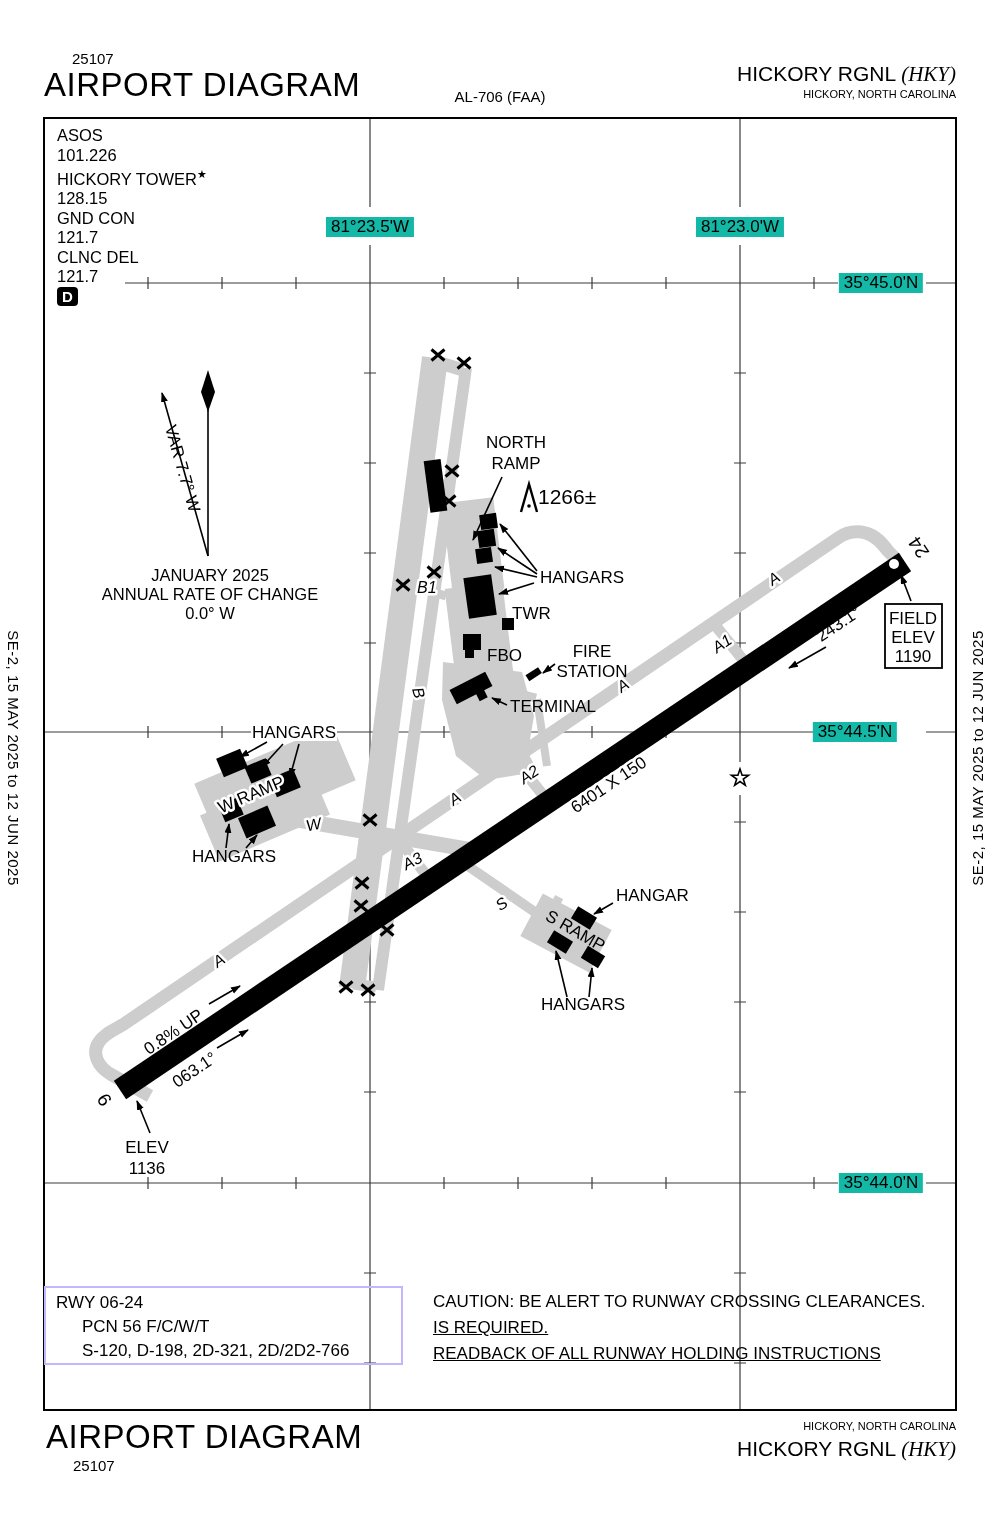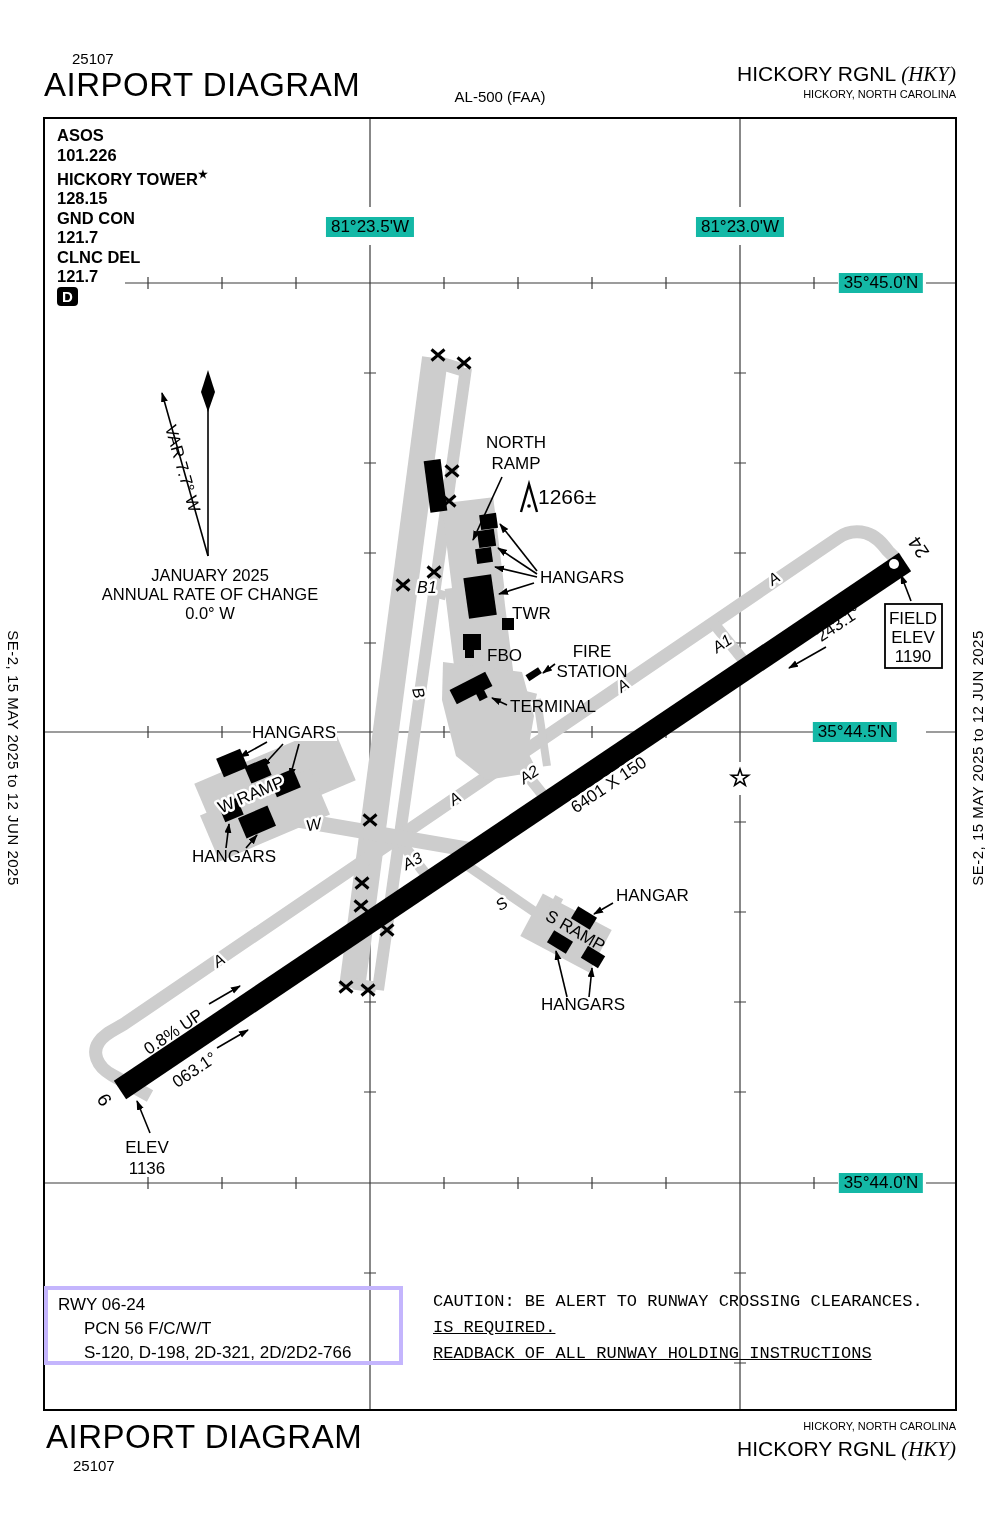--- a/index.html
+++ b/index.html
@@ -10,25 +10,25 @@
   .hdr-title{font-size:33px;letter-spacing:.5px;}
   .hdr-al{font-size:15px;}
   .hdr-apt{font-size:21px;}
   .hdr-city{font-size:11px;}
   .serif{font-family:"Liberation Serif",serif;font-style:italic;}
   .comm{font-size:16.5px;line-height:19.5px;}
   .dbadge{width:21px;height:19px;background:#000;color:#fff;border-radius:4px;
           font-size:15px;font-weight:bold;text-align:center;line-height:19px;}
   .geo{transform:translate(-50%,-50%);background:#14b8a6;padding:0 5px;font-size:17px;}
   .side{font-size:15px;letter-spacing:.5px;}
-  .ibox{border:4px solid #c4b5fd;width:359px;height:79px;box-sizing:border-box;
+  .ibox{border:2px solid #c4b5fd;width:359px;height:79px;box-sizing:border-box;
         font-size:17px;line-height:24px;padding-top:3px;}
   .ibox .l1{margin-left:10px;}
   .ibox .l2{margin-left:36px;}
-  .caution{font-size:17px;line-height:26px;font-family:Liberation Mono, monospace;}
+  .caution{font-size:17px;line-height:26px;}
   .caution .u{text-decoration:underline;}
   svg text{font-family:"Liberation Sans",sans-serif;fill:#000;}
   .lbl{font-size:17px;}
   .big{font-size:21px;}
   .twy{font-size:16px;font-style:italic;}
   .rnum{font-size:19px;}
   .halo{stroke:#fff;stroke-width:5px;paint-order:stroke;stroke-linejoin:round;}
 </style>
 </head>
 <body>
@@ -198,27 +198,27 @@
     <g>
       <rect x="885" y="604" width="57" height="64" fill="#fff" stroke="#000" stroke-width="1.8"></rect>
       <text class="lbl" x="913" y="624" text-anchor="middle">FIELD</text>
       <text class="lbl" x="913" y="643" text-anchor="middle">ELEV</text>
       <text class="lbl" x="913" y="662" text-anchor="middle">1190</text>
     </g>
   </svg>
 
   <div class="abs hdr-chartnum" style="left:48px;top:50px;">25107</div>
   <div class="abs hdr-title" style="left:44px;top:66px;">AIRPORT DIAGRAM</div>
-  <div class="abs hdr-al" style="left:500px;top:88px;transform:translateX(-50%);">AL-500 (FAA)</div>
+  <div class="abs hdr-al" style="left:500px;top:88px;transform:translateX(-50%);">AL-706 (FAA)</div>
   <div class="abs hdr-apt" style="right:44px;top:62px;text-align:right;">
     <span>HICKORY RGNL </span><span class="serif">(HKY)</span>
   </div>
   <div class="abs hdr-city" style="right:44px;top:88px;">HICKORY, NORTH CAROLINA</div>
 
-  <div class="abs comm" style="left:57px;top:126px;font-weight:bold;">
+  <div class="abs comm" style="left:57px;top:126px;">
     <div>ASOS</div>
     <div>101.226</div>
     <div><span>HICKORY TOWER</span><sup style="font-size:11px;">★</sup></div>
     <div>128.15</div>
     <div>GND CON</div>
     <div>121.7</div>
     <div>CLNC DEL</div>
     <div>121.7</div>
   </div>
   <div class="abs dbadge" style="left:57px;top:287px;">D</div>

